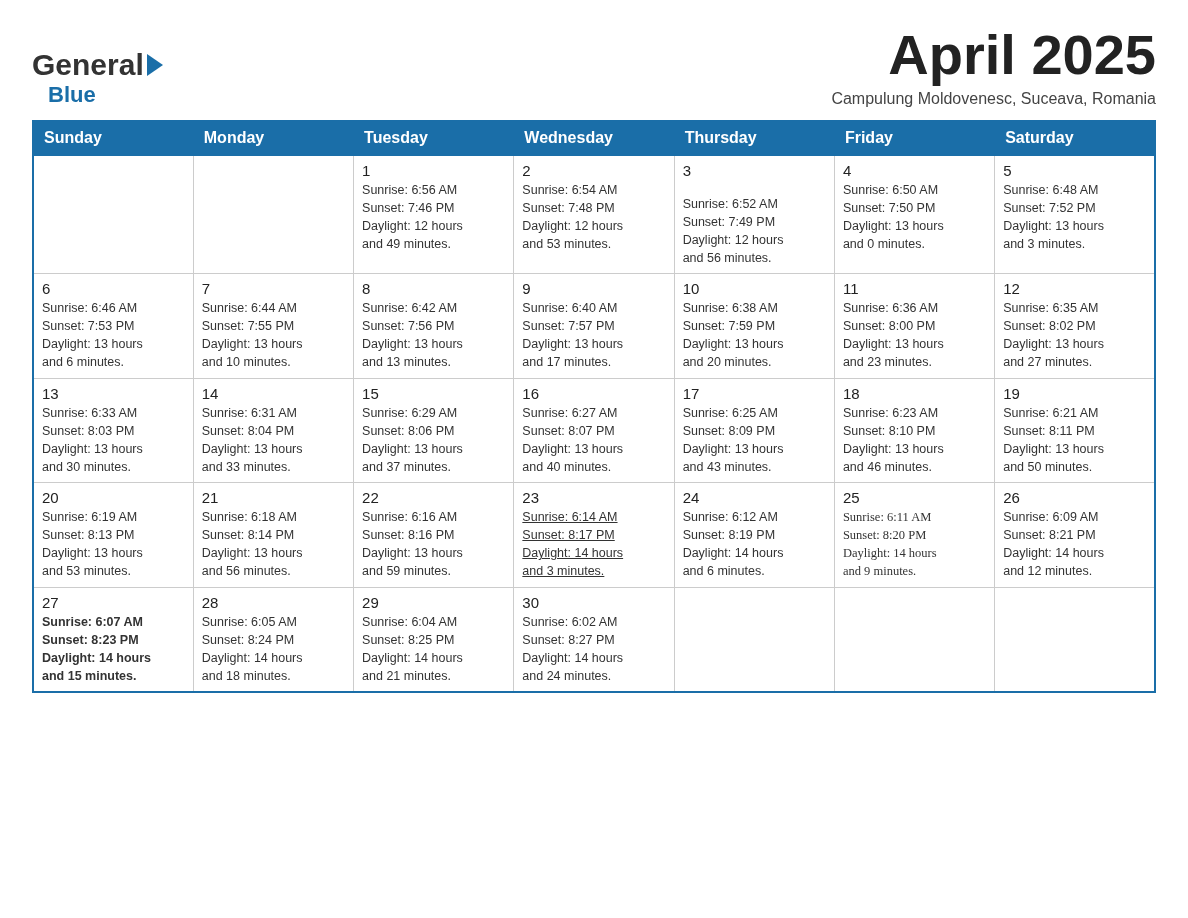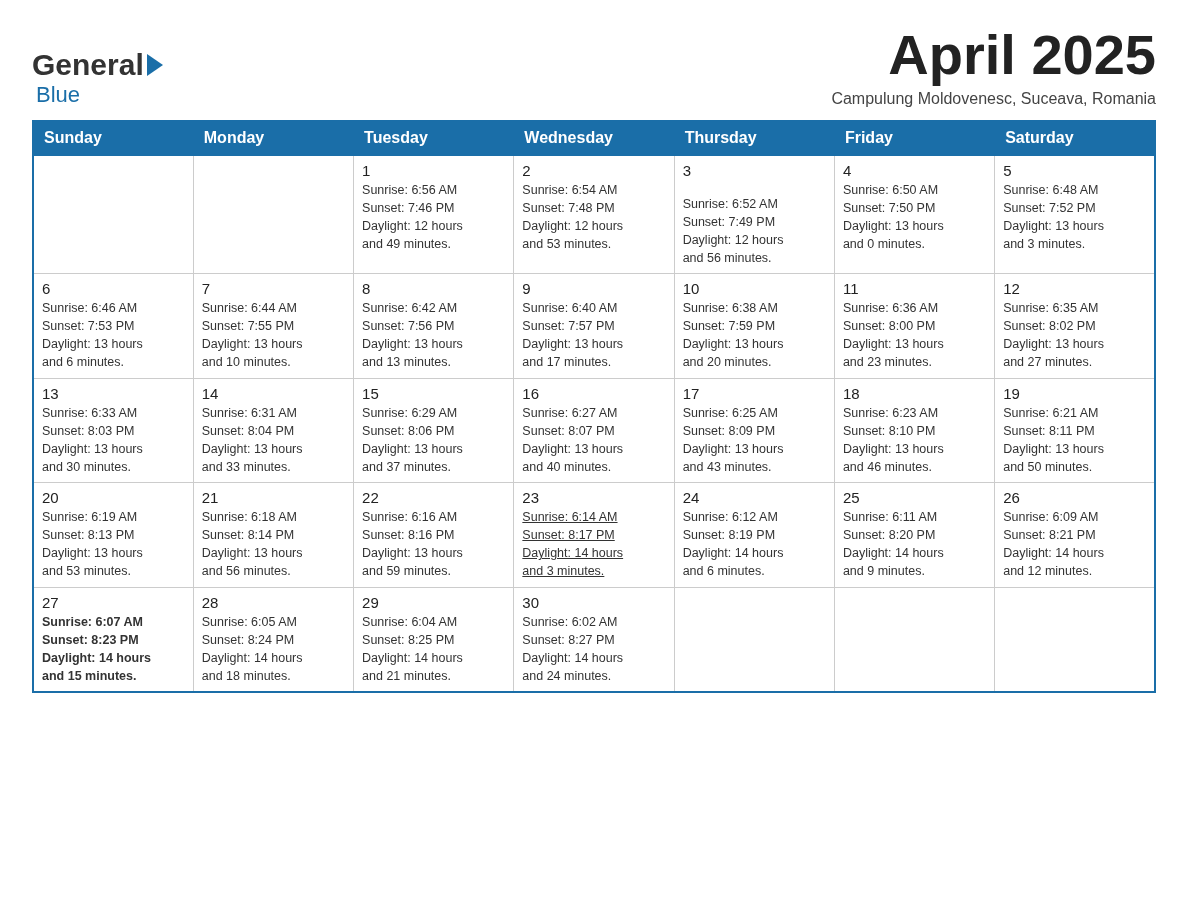--- a/index.html
+++ b/index.html
@@ -92,23 +92,23 @@
     .logo-line1 {
       display: flex;
       align-items: center;
       font-size: 30px;
       font-weight: bold;
       color: #333;
       gap: 0;
     }
     .logo-line2 {
       font-size: 22px;
-      font-weight: normal;
+      font-weight: bold;
       color: #1a6ea8;
-      margin-left: 4px;
+      margin-left: 16px;
     }
     .arrow-right {
       display: inline-block;
       width: 0;
       height: 0;
       border-top: 11px solid transparent;
       border-bottom: 11px solid transparent;
       border-left: 16px solid #1a6ea8;
       margin-left: 3px;
       vertical-align: middle;
@@ -316,21 +316,21 @@
         </td>
         <td>
           <span class="day-number">24</span>
           <div class="day-info" style="white-space: pre-line;">Sunrise: 6:12 AM
 Sunset: 8:19 PM
 Daylight: 14 hours
 and 6 minutes.</div>
         </td>
         <td>
           <span class="day-number">25</span>
-          <div class="day-info" style="white-space: pre-line;">Sunrise: 6:11 AM
+          <div class="day-info" style="white-space: pre-line; font-family: Liberation Serif, serif;">Sunrise: 6:11 AM
 Sunset: 8:20 PM
 Daylight: 14 hours
 and 9 minutes.</div>
         </td>
         <td>
           <span class="day-number">26</span>
           <div class="day-info" style="white-space: pre-line;">Sunrise: 6:09 AM
 Sunset: 8:21 PM
 Daylight: 14 hours
 and 12 minutes.</div>

